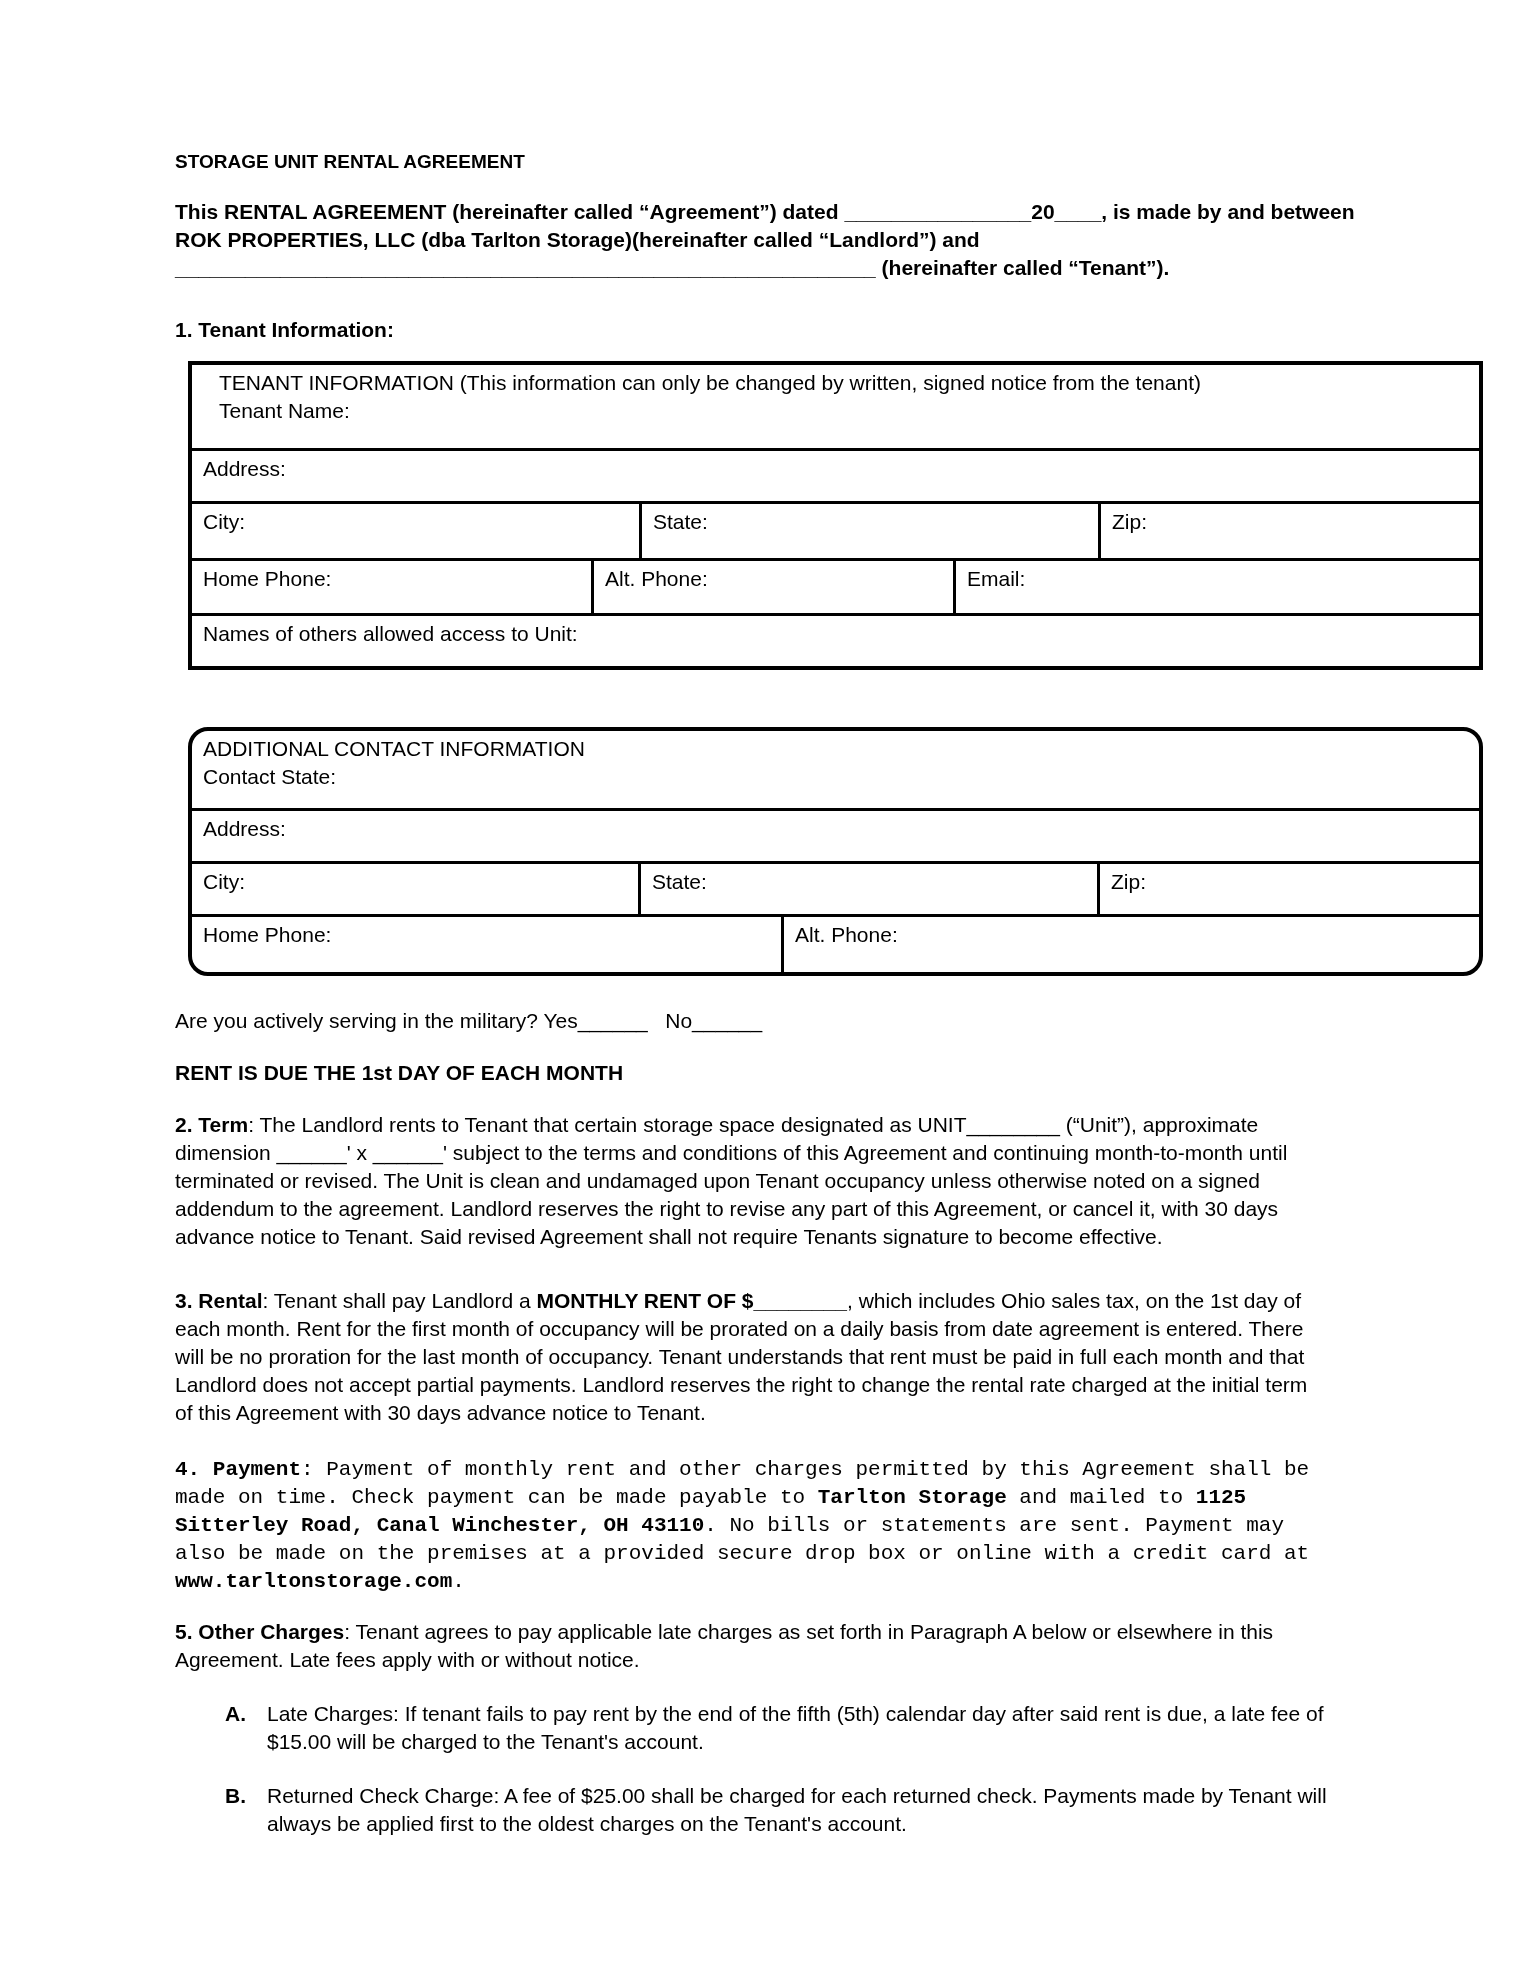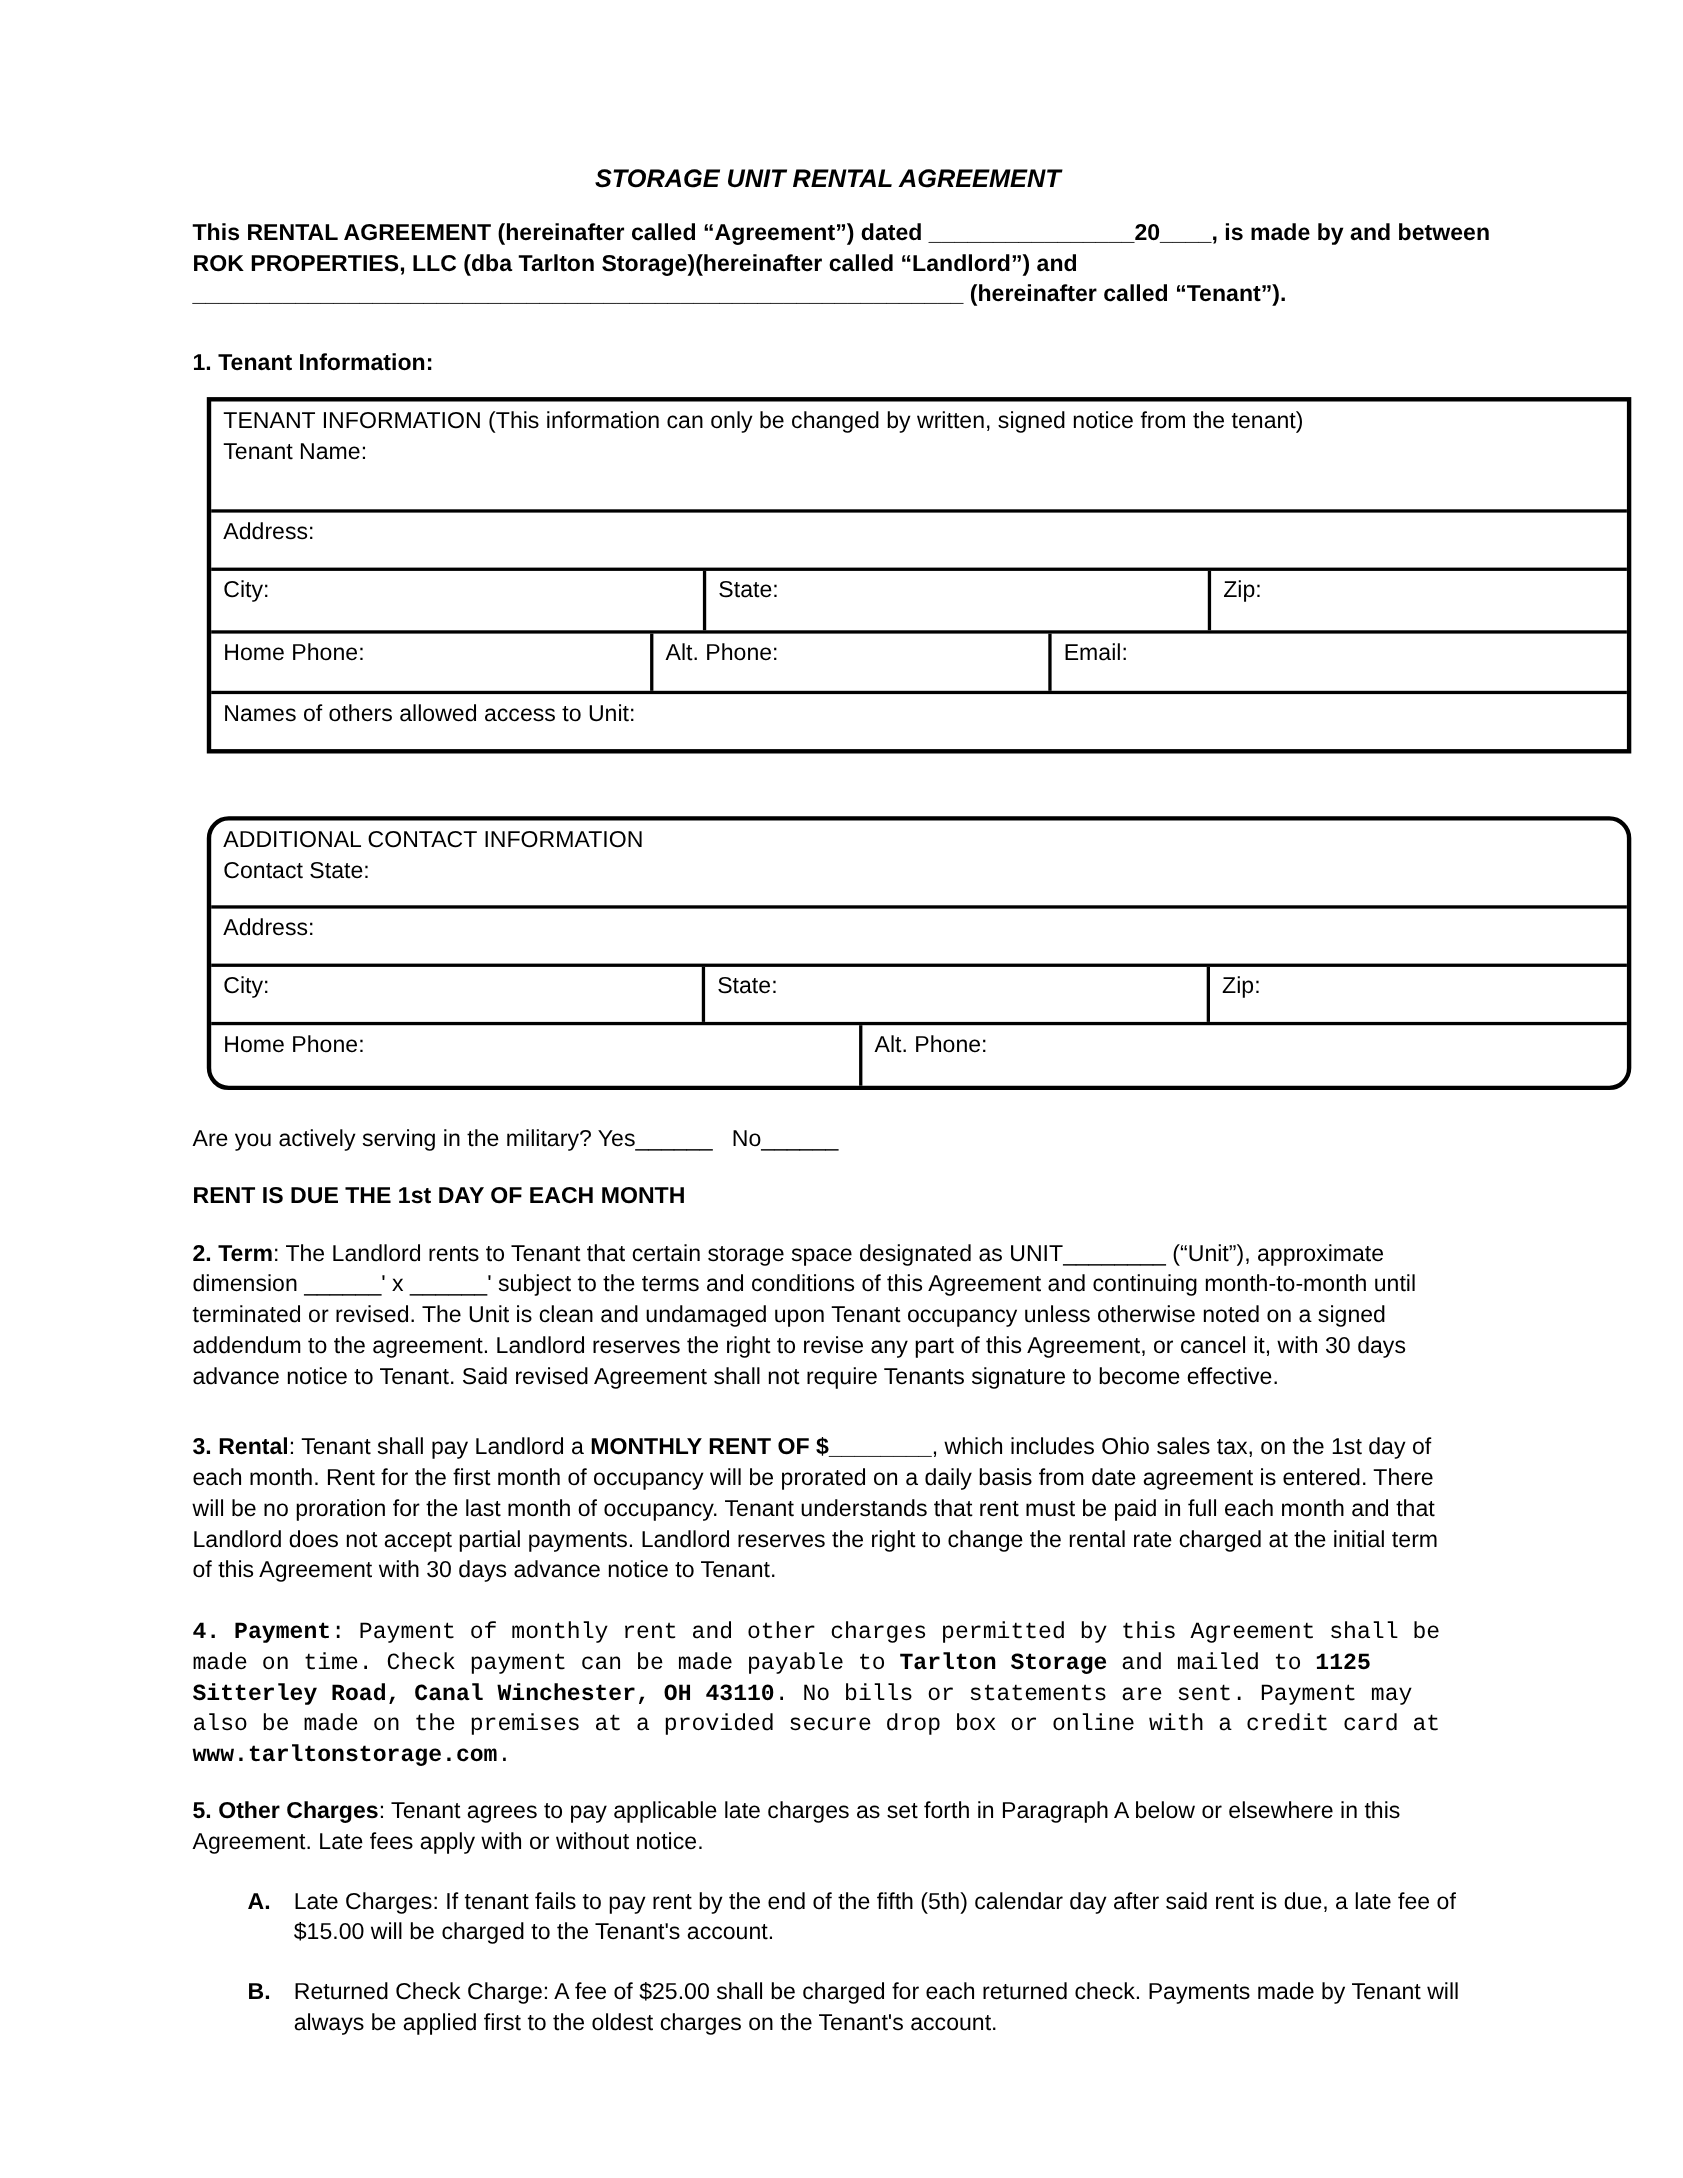--- a/index.html
+++ b/index.html
@@ -10,27 +10,25 @@
     margin: 0 auto;
     background: #ffffff;
     color: #000000;
     font-family: "Liberation Sans", sans-serif;
     font-size: 21px;
     line-height: 28px;
     box-sizing: border-box;
     padding: 147px 200px 0 175px;
   }
   .doc-title {
-    font-size: 23px;
+    font-size: 19px;
     font-weight: bold;
-    text-align: center;
     line-height: 30px;
     margin: 0;
     width: 1155px;
-    font-style: italic;
   }
   .intro { margin-top: 21px; }
   .intro .line { white-space: nowrap; font-weight: bold; }
   .section-heading { font-weight: bold; margin-top: 34px; }
 
   .form-table {
     width: 1295px;
     margin-left: 13px;
     border: 4px solid #000;
     box-sizing: border-box;
@@ -42,21 +40,21 @@
   .trow:first-child { border-top: none; }
   .cell {
     box-sizing: border-box;
     padding: 4px 11px;
     border-left: 3px solid #000;
     overflow: hidden;
   }
   .cell:first-child { border-left: none; }
   .grow { flex: 1 1 auto; }
   
-  .r-head1 { height: 98px; }
+  .r-head1 { height: 83px; margin-left: 16px; }
   .r-addr1 { height: 50px; }
   .r-city1 { height: 54px; }
   .r-phone1 { height: 52px; }
   .r-others1 { height: 50px; }
   .r-head2 { height: 77px; }
   .r-addr2 { height: 50px; }
   .r-city2 { height: 50px; }
   .r-phone2 { height: 55px; }
   
   .w-city1 { width: 447px; flex: none; }

